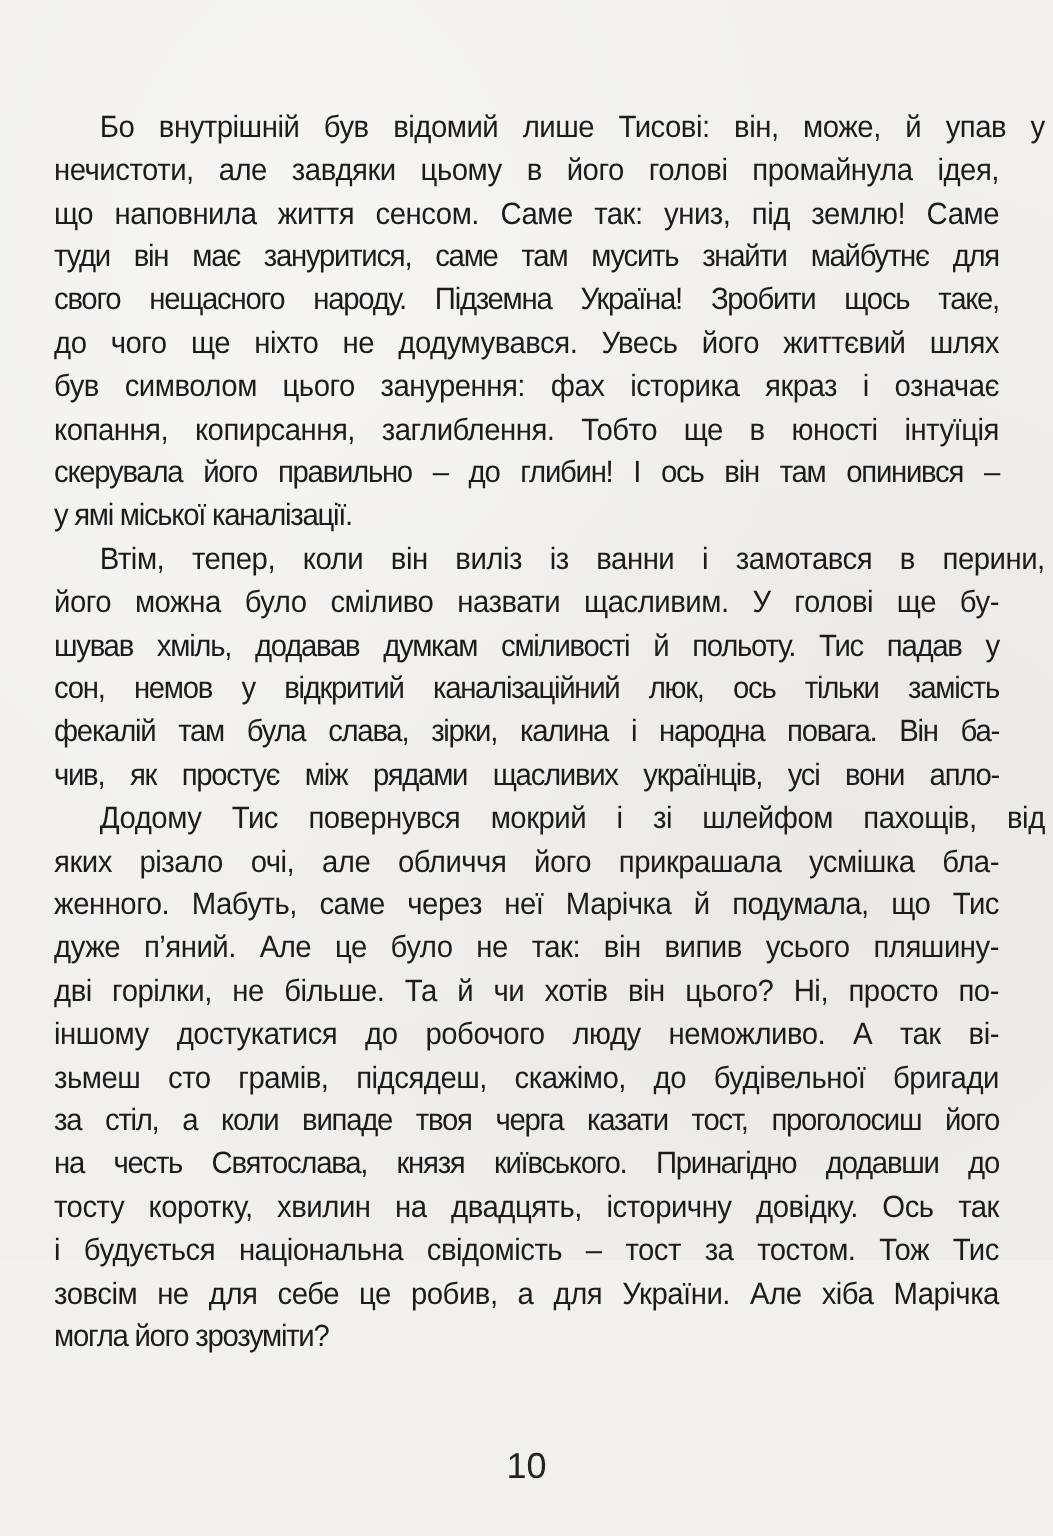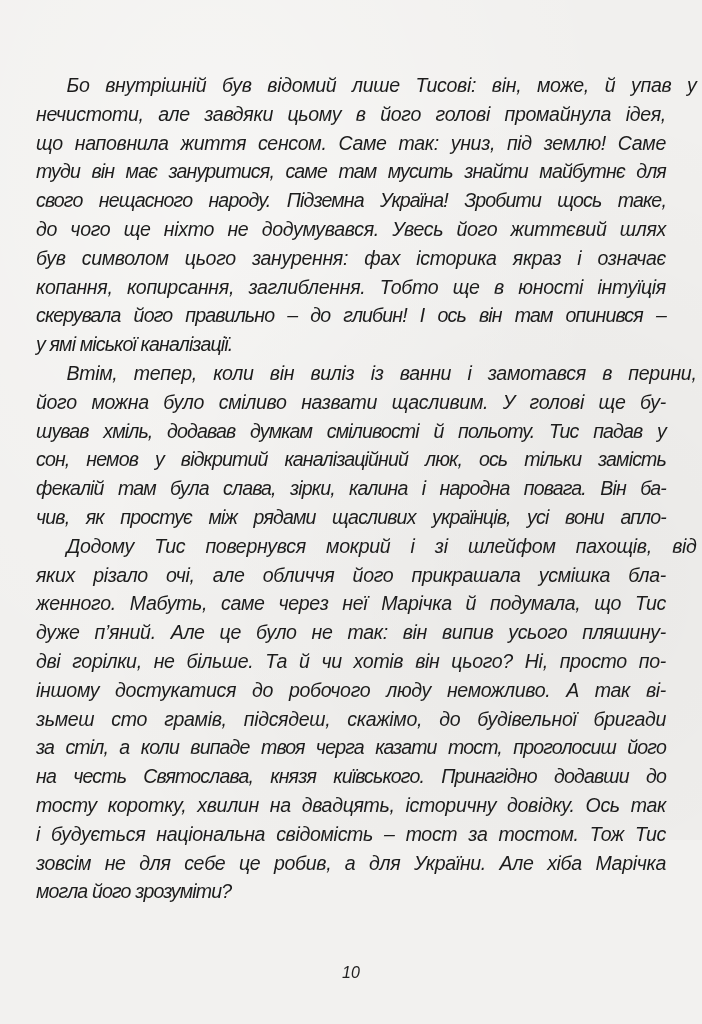--- a/index.html
+++ b/index.html
@@ -17,21 +17,20 @@
     }
     .page {
       position: absolute;
       left: 0; top: 0;
       width: 702px;
       height: 840px;
       background:
         radial-gradient(ellipse at 30% 20%, rgba(255,255,255,0.35), rgba(255,255,255,0) 60%),
         radial-gradient(ellipse at 80% 70%, rgba(0,0,0,0.03), rgba(0,0,0,0) 60%),
         #f1f0ee;
-      font-style: italic;
     }
     .text-block {
       position: absolute;
       left: 36px;
       top: 71px;
       width: 660px;
     }
     .line {
       display: block;
       height: 28.8px;
@@ -52,21 +51,21 @@
     }
     .line.condensed {
       letter-spacing: -0.9px;
     }
     .page-number {
       position: absolute;
       left: 0;
       width: 702px;
       top: 964px;
       text-align: center;
-      font-size: 16px;
+      font-size: 24px;
       color: #222;
     }
   </style>
 </head>
 <body>
 
 <div class="page">
   <div class="text-block">
 
     <div>

